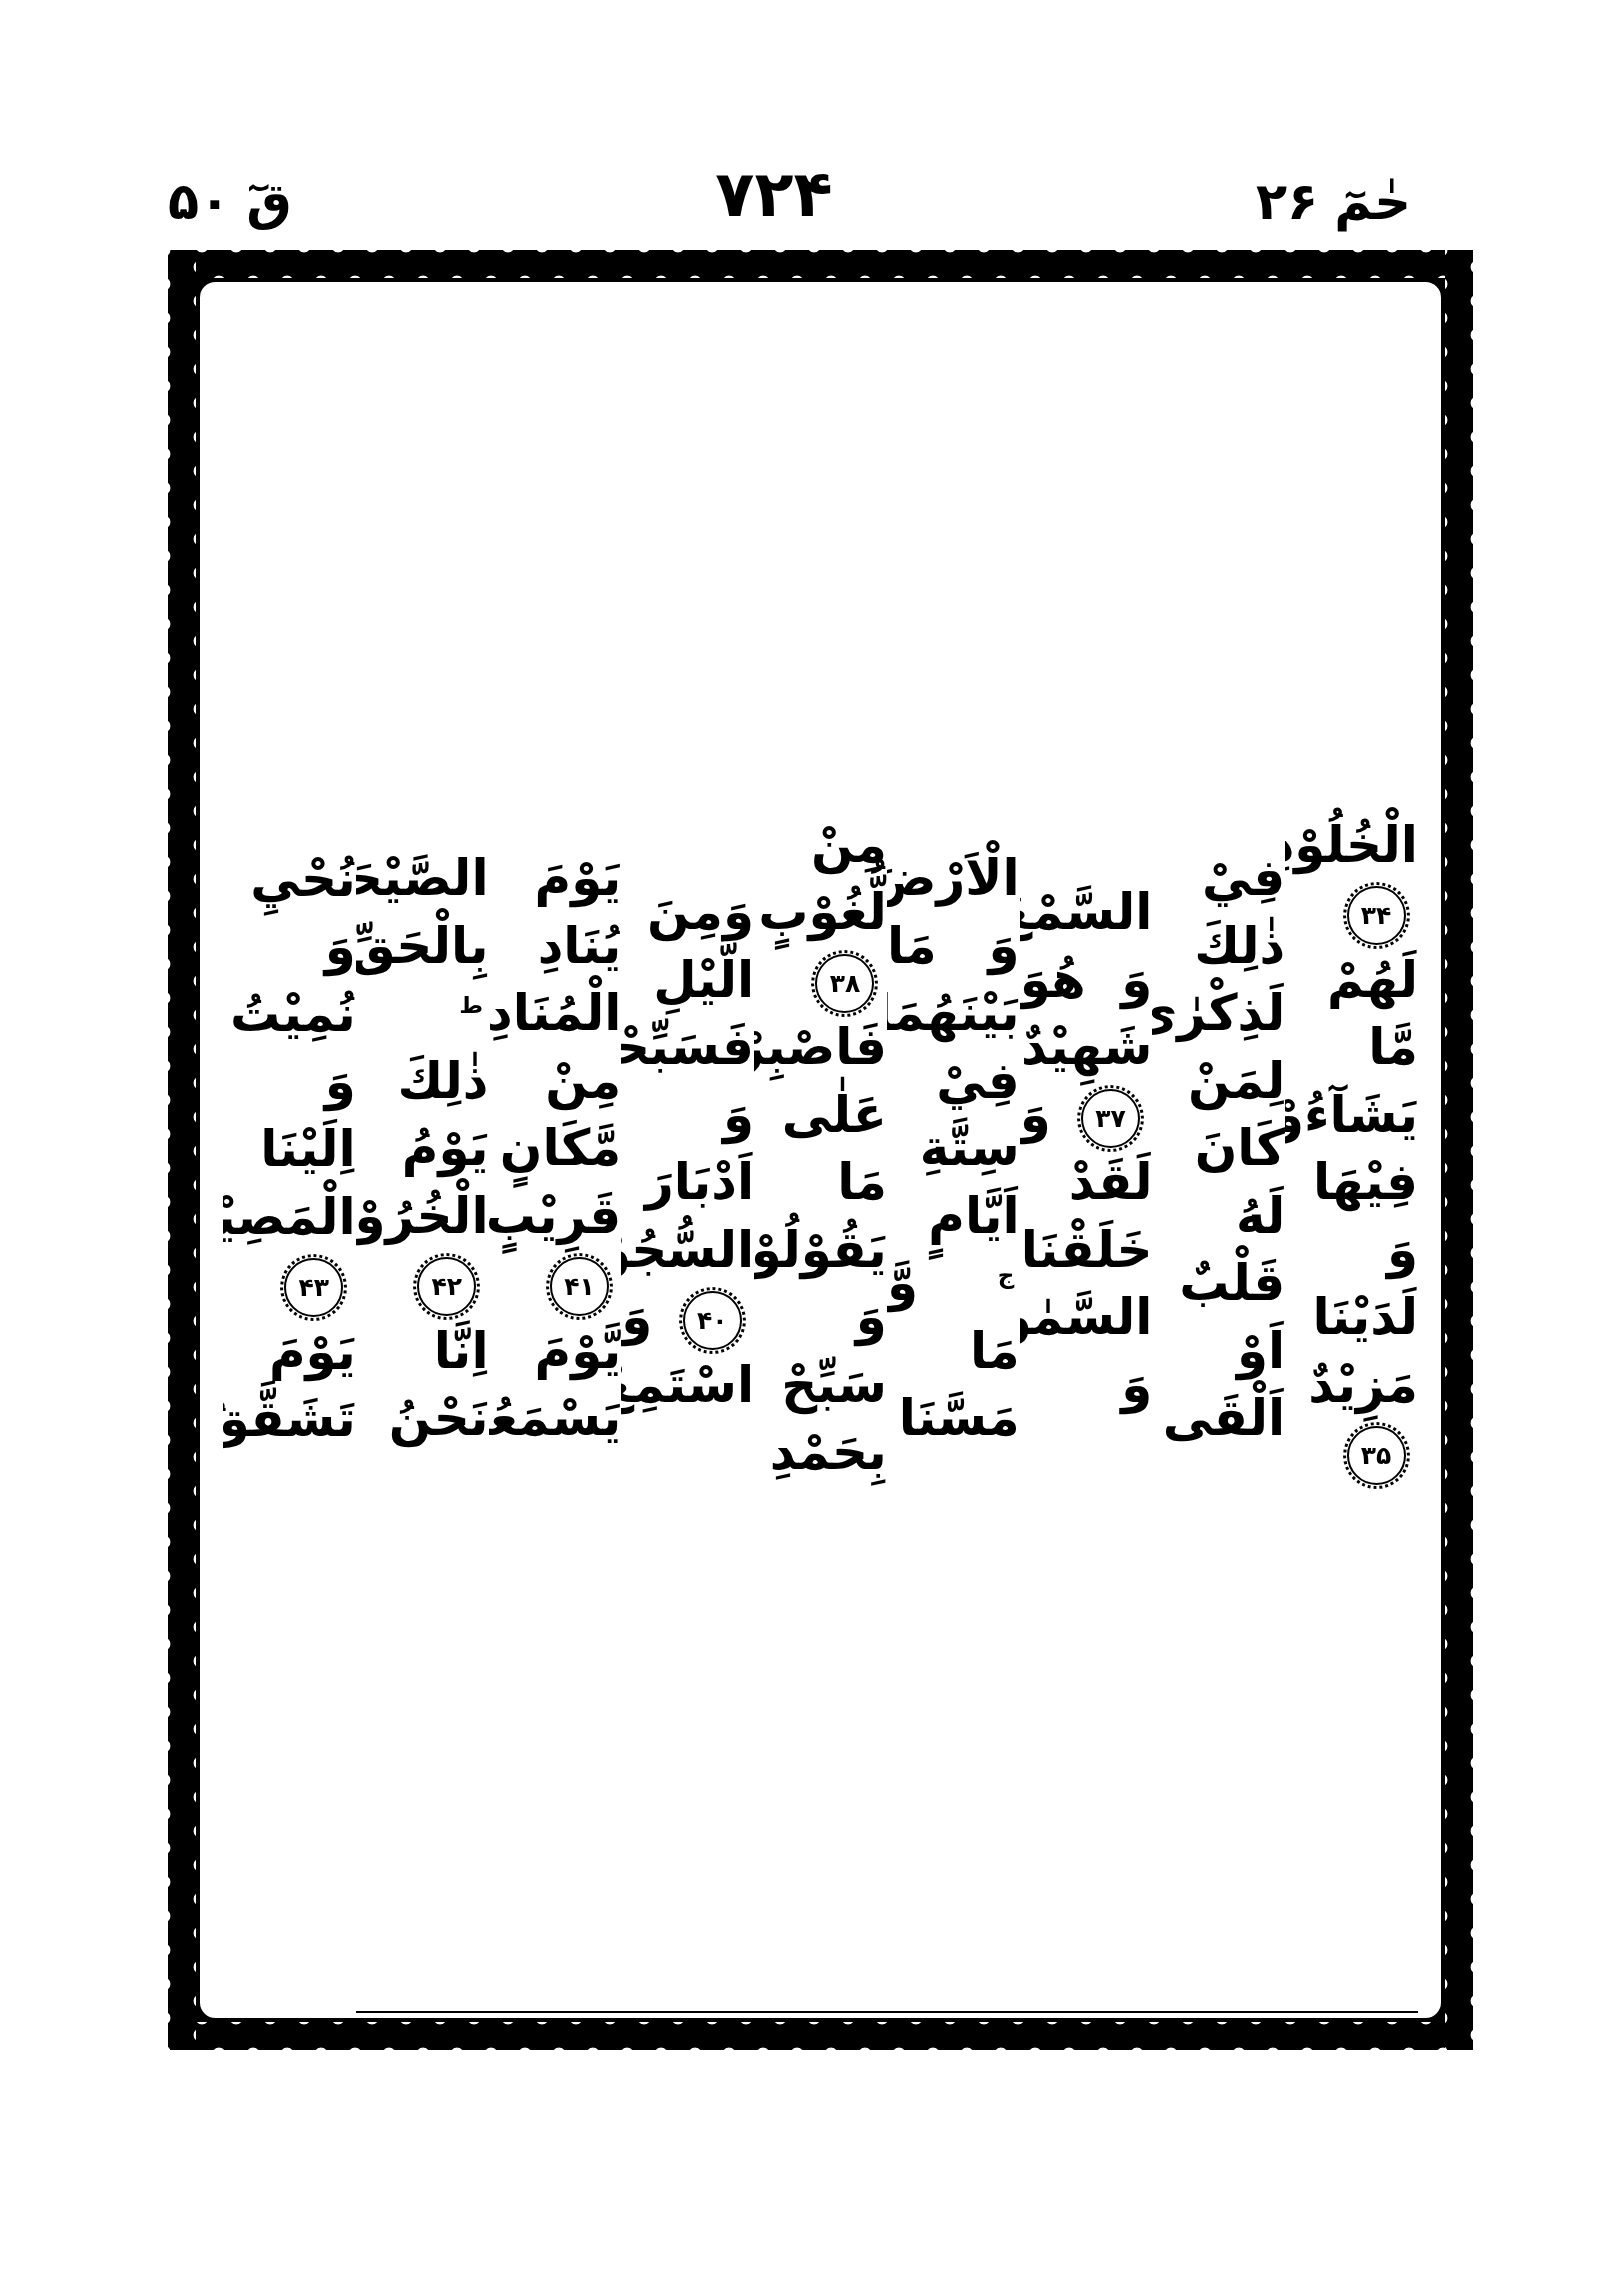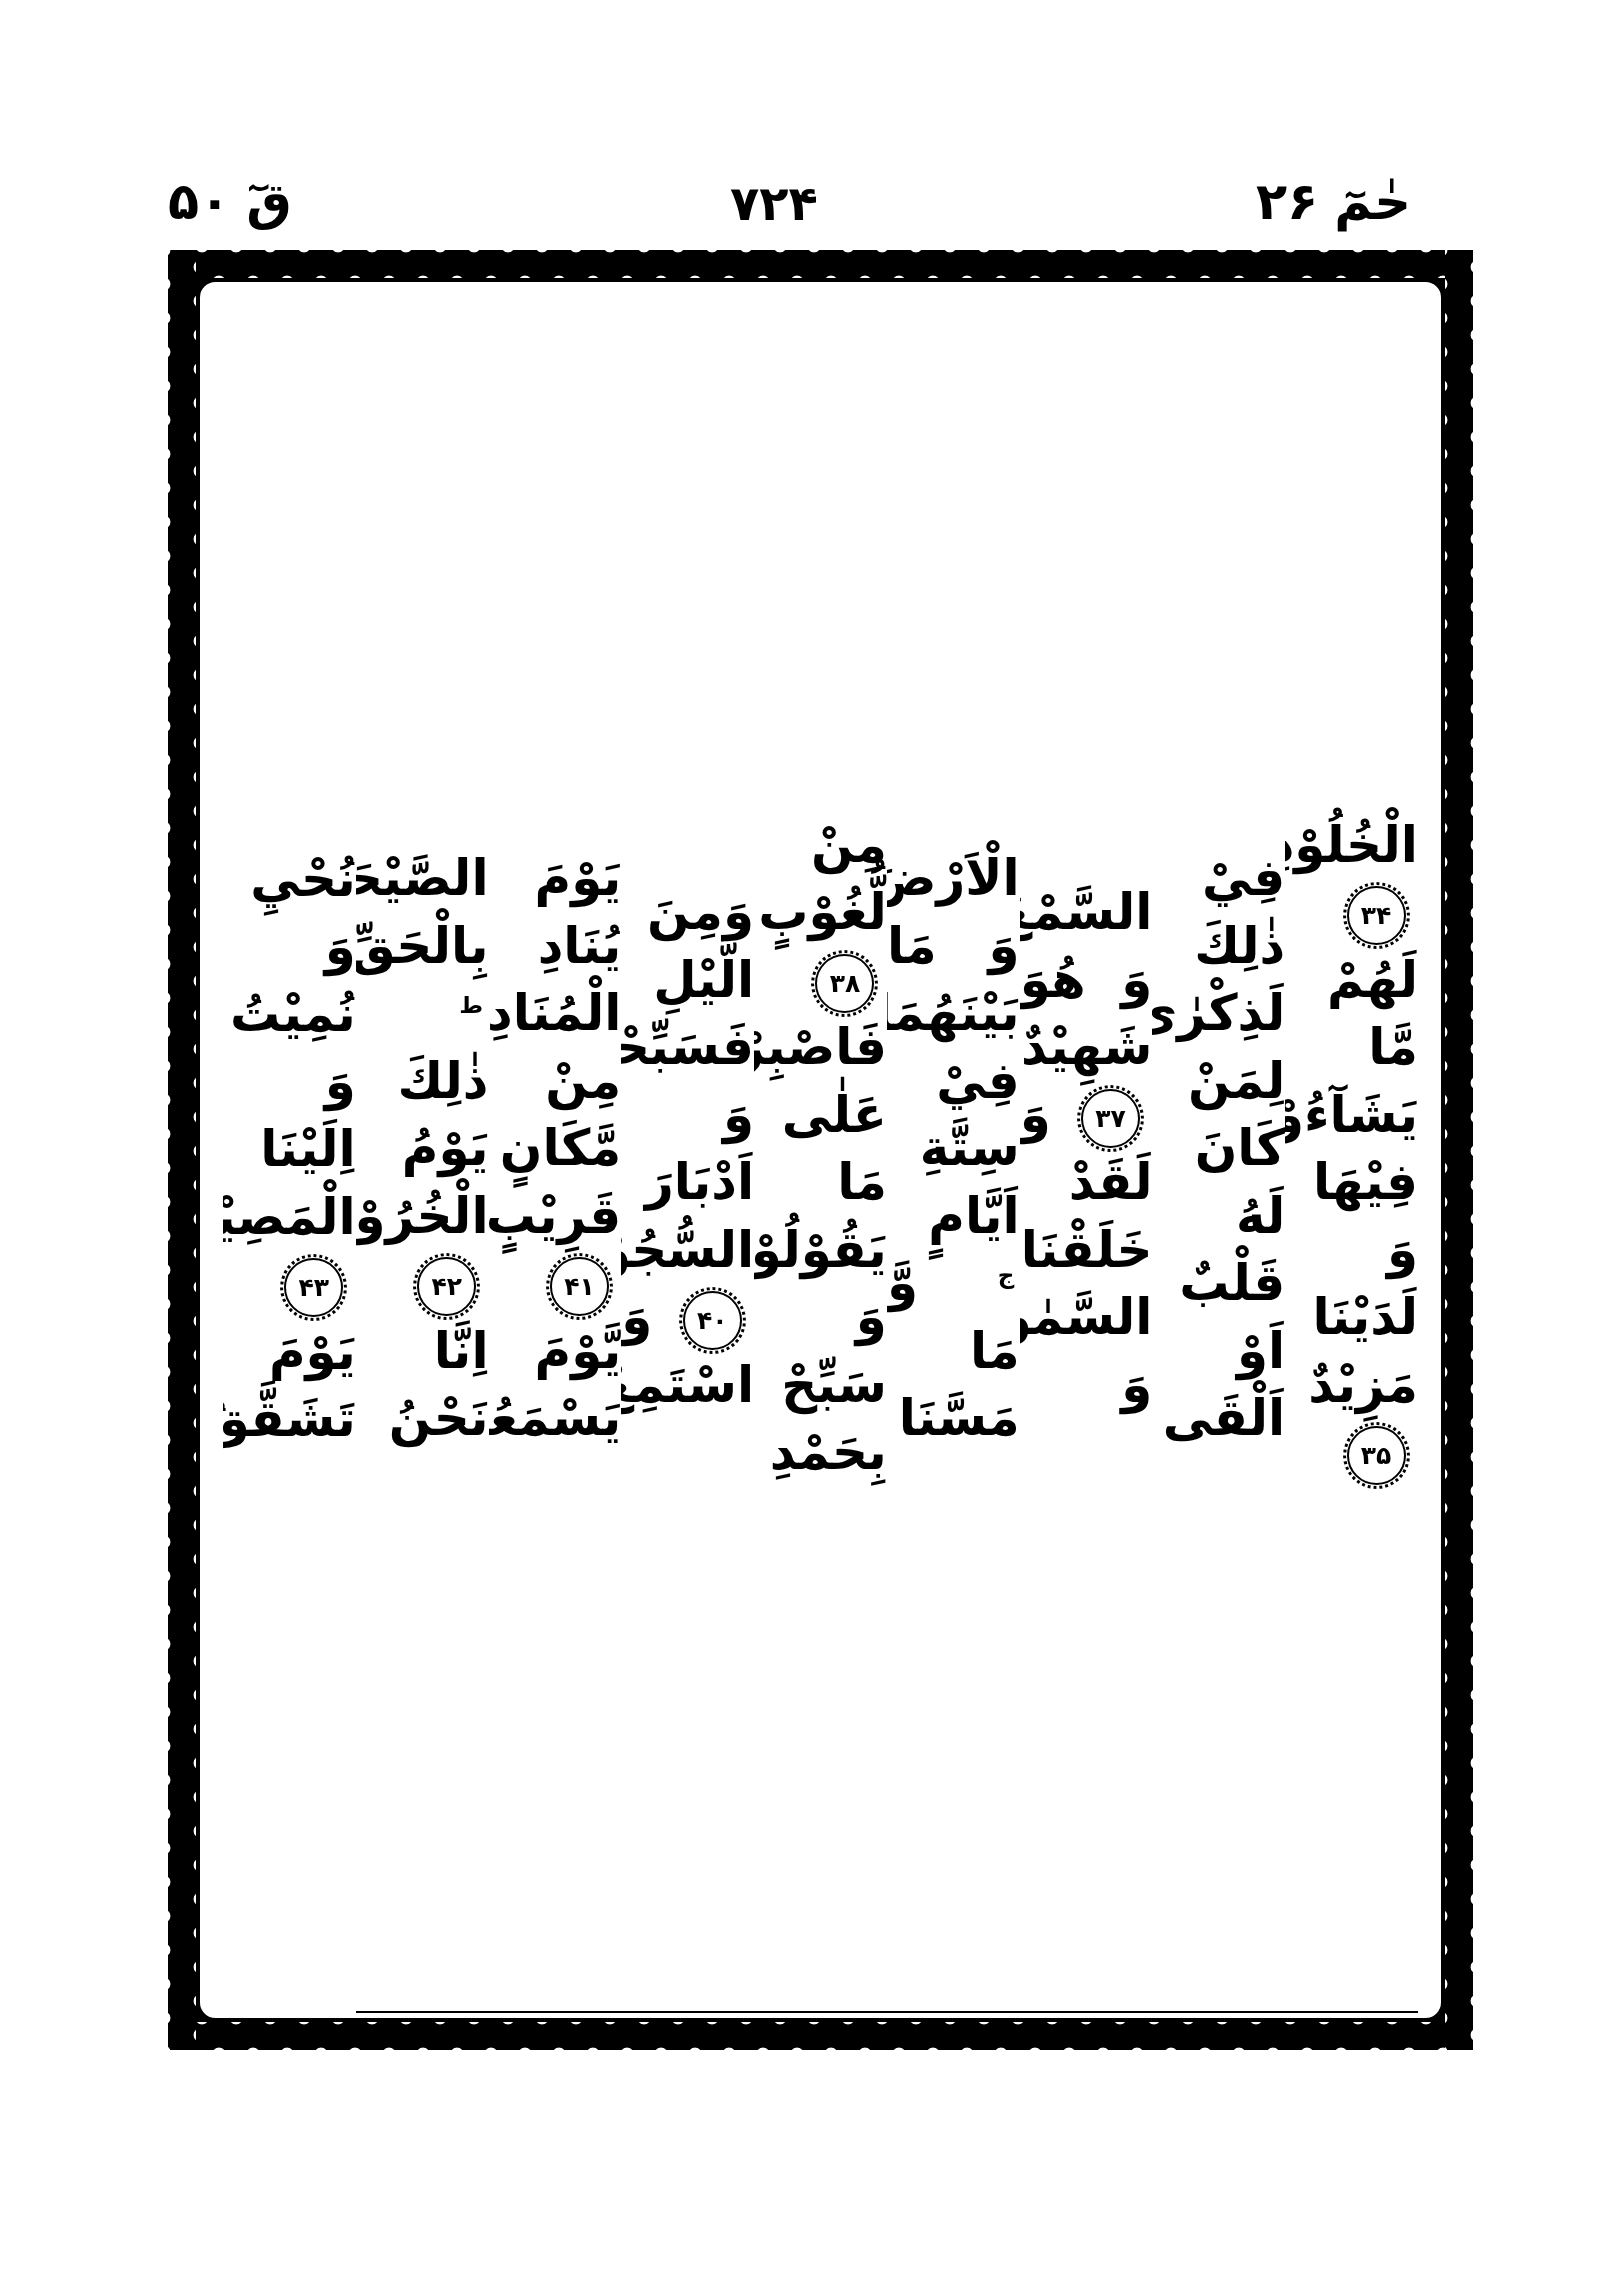--- a/index.html
+++ b/index.html
@@ -10,21 +10,21 @@
   }
   .page{position:absolute;inset:0;background:#fff;}
 
   
   .runhead{
     position:absolute;left:168px;top:133px;width:1305px;height:98px;
     display:flex;align-items:flex-end;justify-content:space-between;
     font-weight:700;font-size:51px;direction:ltr;
   }
   .runhead .cell{display:flex;align-items:flex-end;gap:16px;direction:rtl;}
-  .runhead .center{font-size:48px;}
+  .runhead .center{font-size:64px;}
   .runhead .right{padding-right:62px;}
 
   
   .frame{
     position:absolute;left:168px;top:250px;width:1305px;height:1800px;
     background:#000;box-sizing:border-box;
   }
   .orn{position:absolute;background-color:#000;}
   
   .orn.h{

